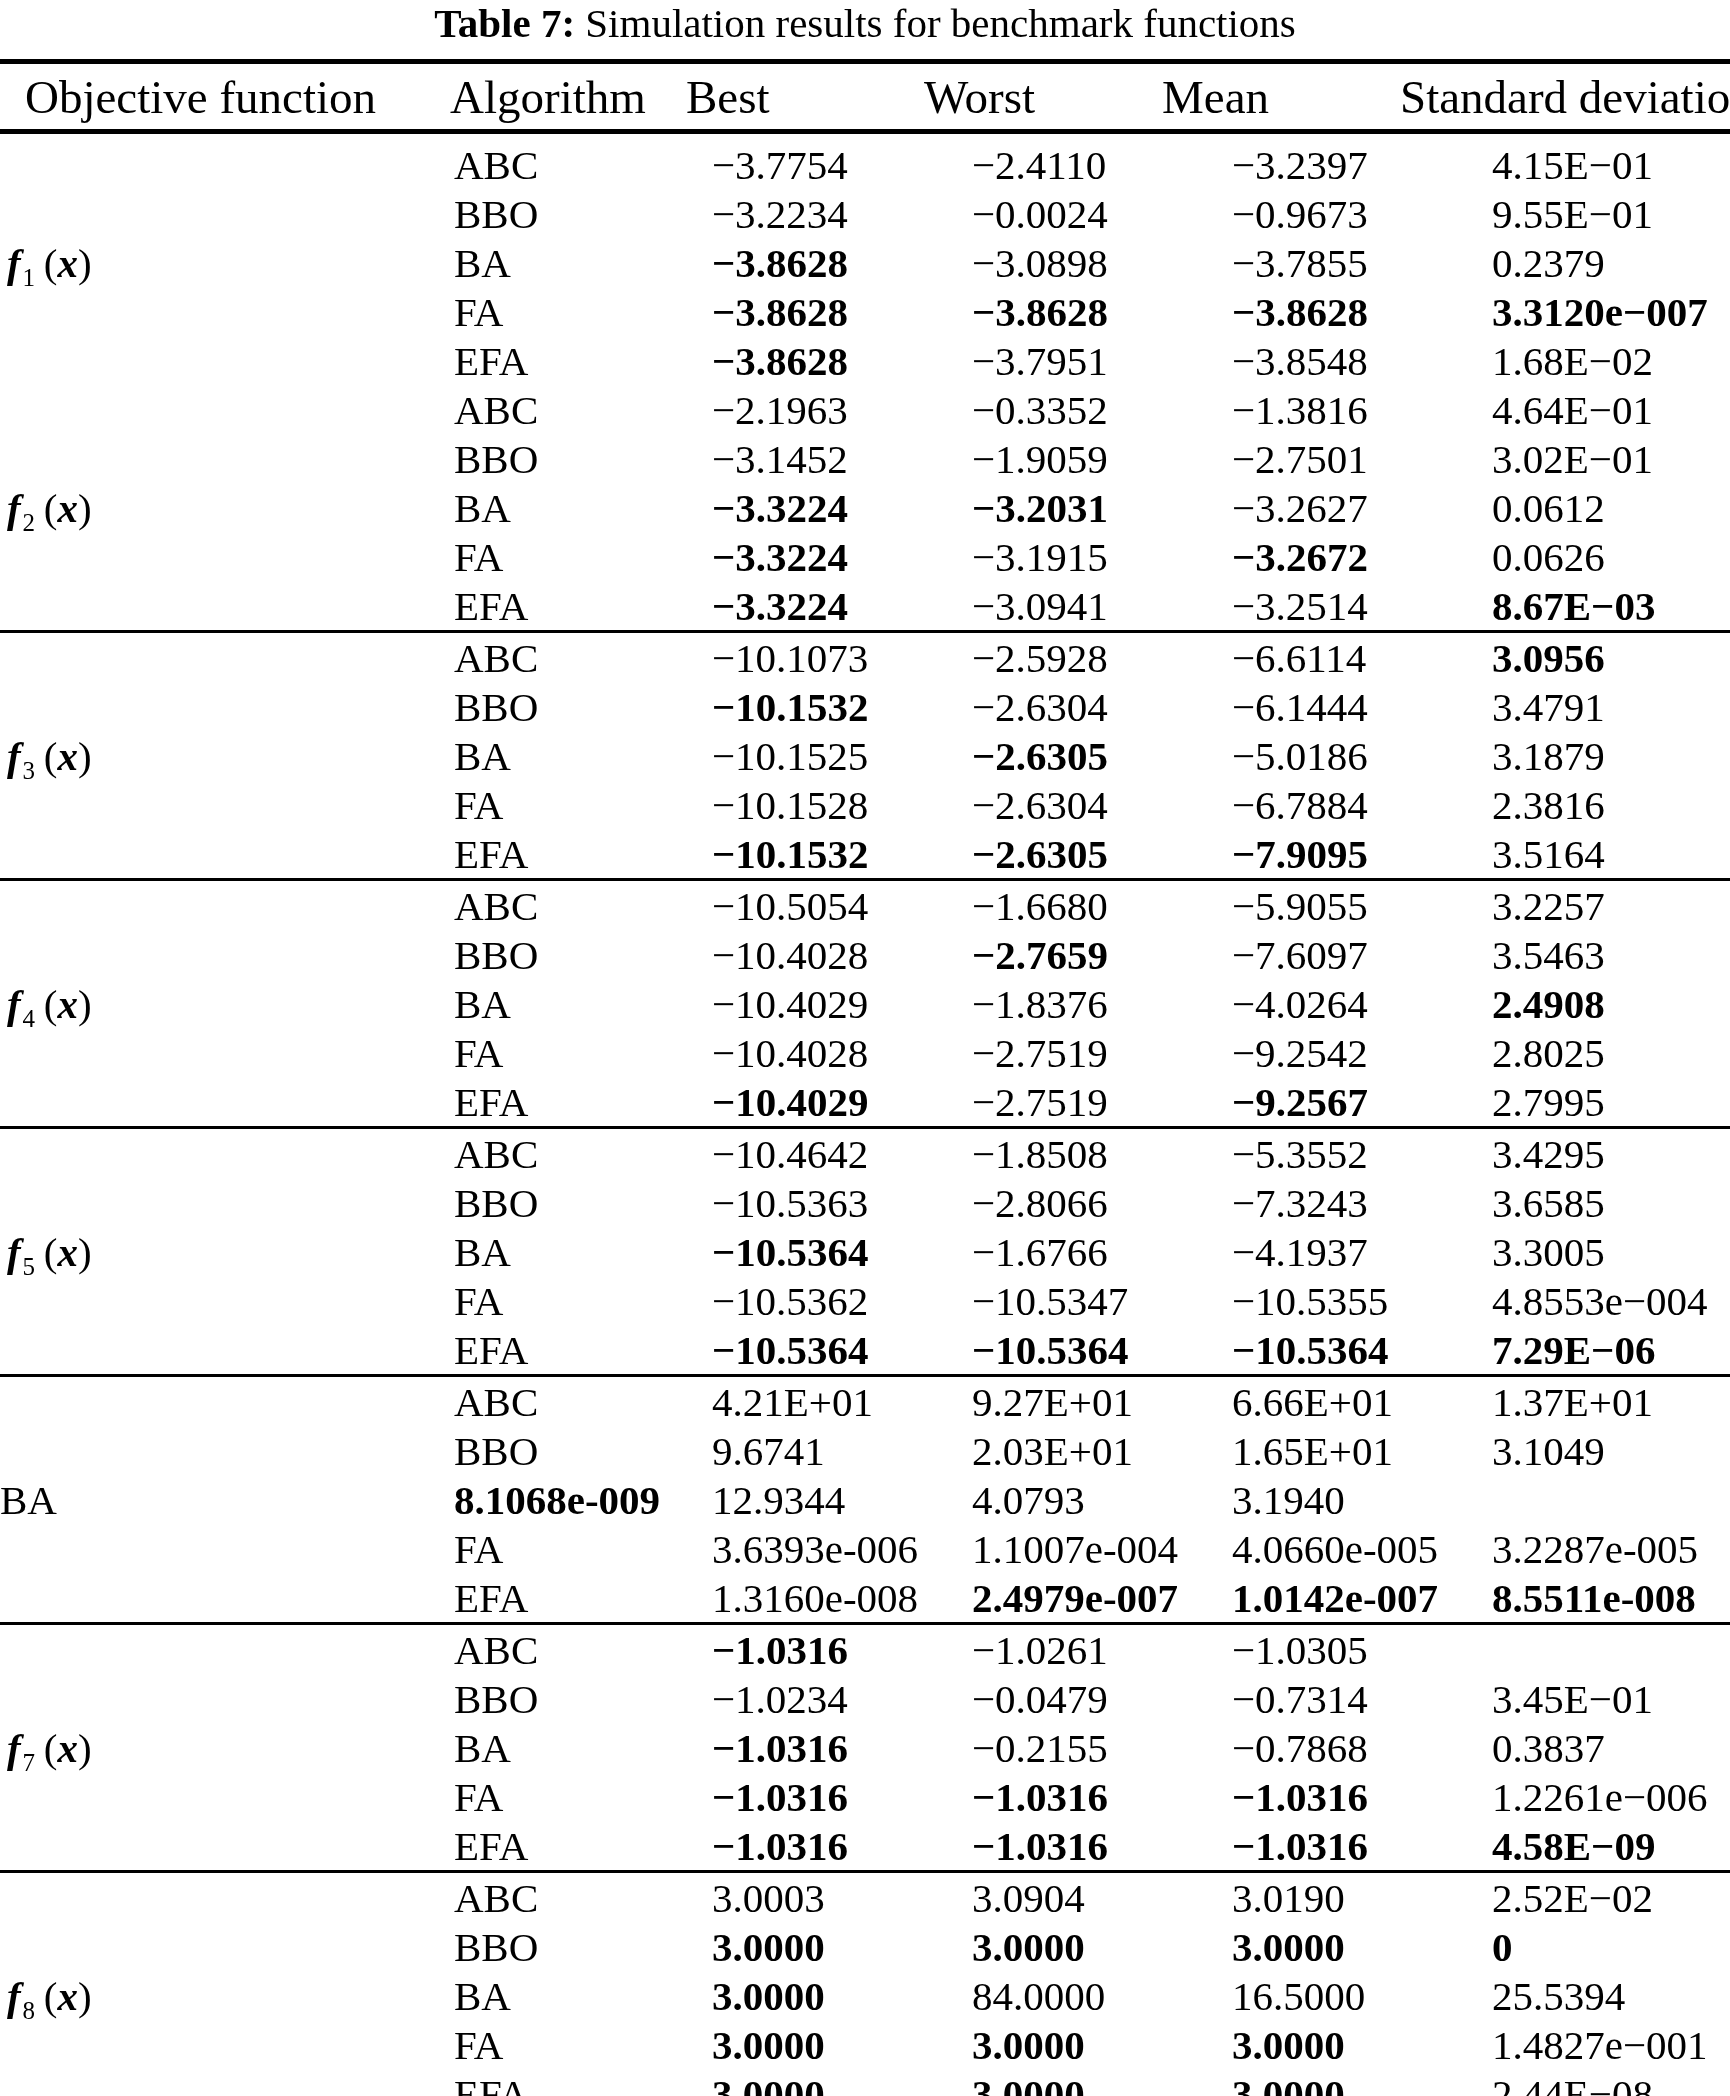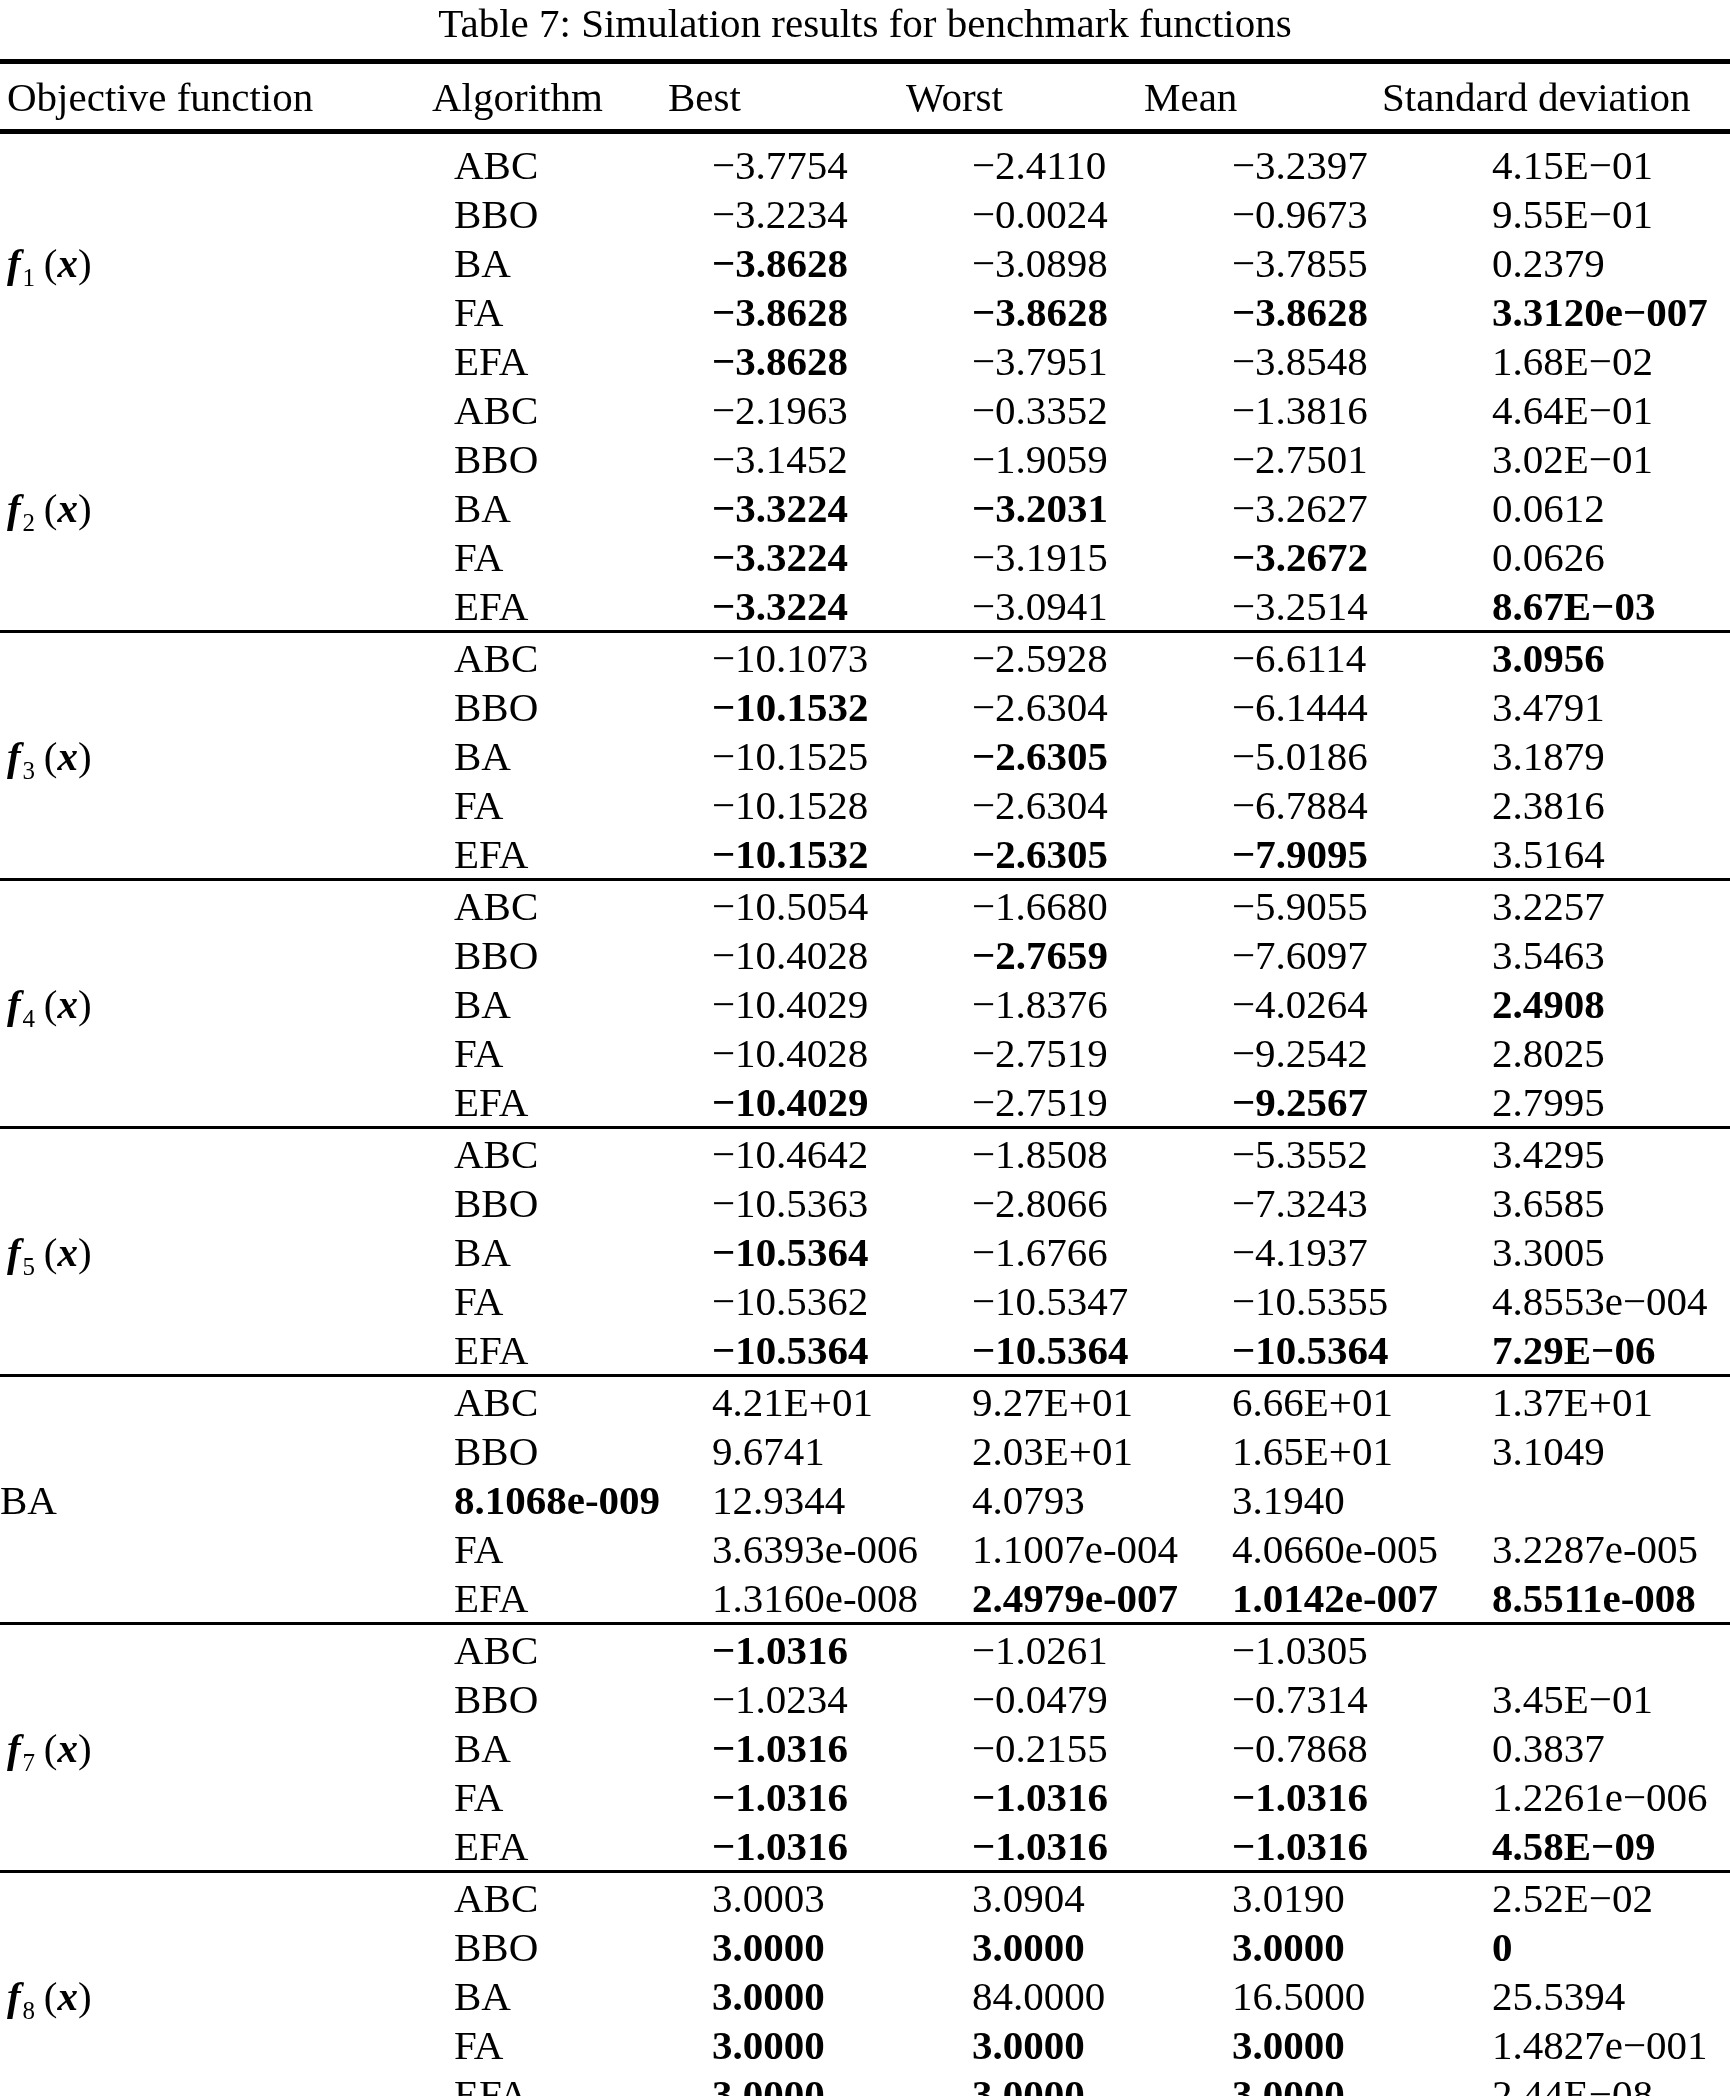--- a/index.html
+++ b/index.html
@@ -13,37 +13,38 @@
     overflow:hidden;
   }
   .caption{
     position:absolute;
     top:0; left:0; width:100%;
     text-align:center;
     font-size:41px;
     line-height:46px;
     white-space:nowrap;
   }
-  .caption .cap-label{font-weight:normal;}
+  .caption .cap-label{font-weight:bold;}
   .table{
     position:absolute;
     top:59px; left:0; width:100%;
     border-top:5.3px solid #000;
     border-bottom:4.4px solid #000;
     box-sizing:border-box;
   }
   .grid-cols{
     display:grid;
     grid-template-columns:432px 236px 238px 238px 238px 1fr;
   }
   .thead{
     height:65px;
     align-items:center;
     border-bottom:5.3px solid #000;
-    font-size:41px;
+    font-size:47px;
+    padding-left:18px;
   }
   .cell{white-space:nowrap;}
   .cell.first{padding-left:7px;}
   .section{display:block;}
   .section.first{padding-top:6.2px;}
   .section.ruled{border-top:3.5px solid #000;}
   .row{
     height:49px;
     align-items:center;
     font-size:41px;

